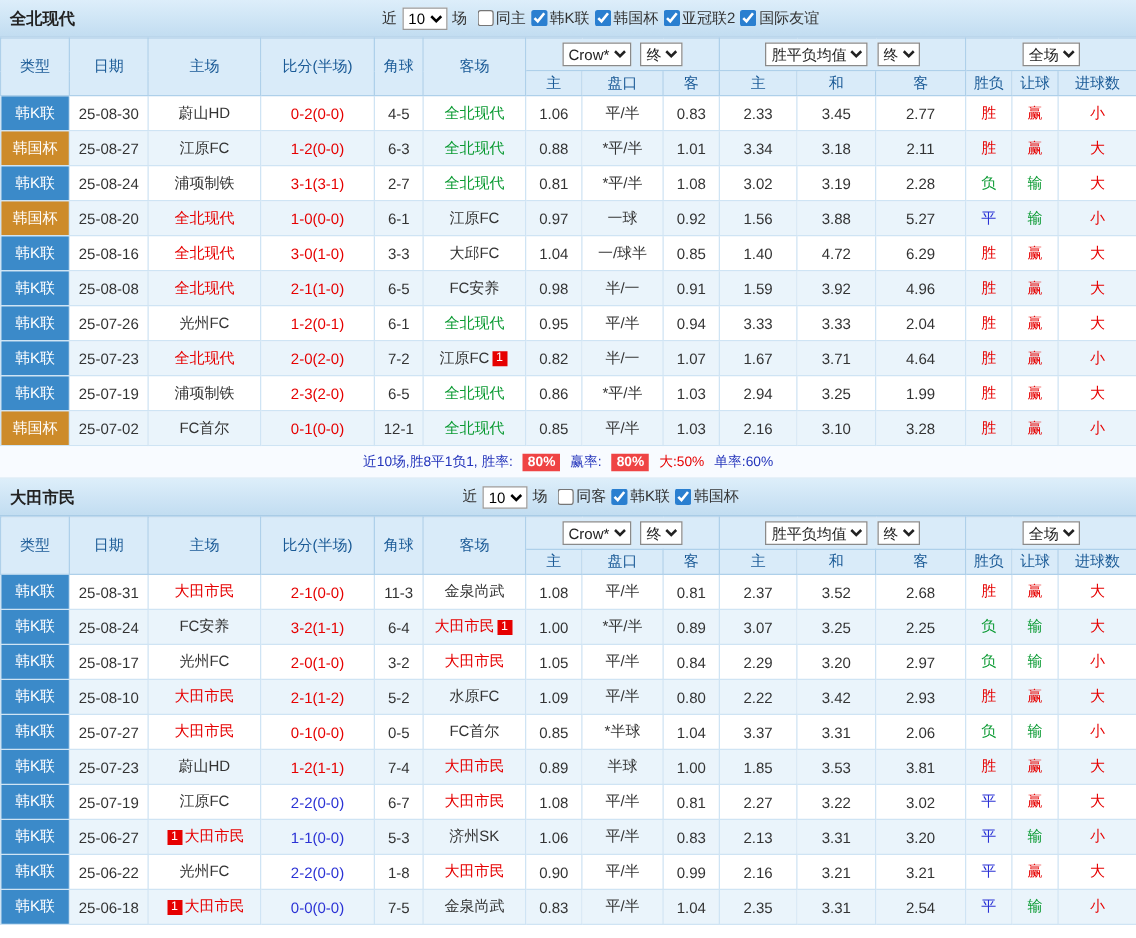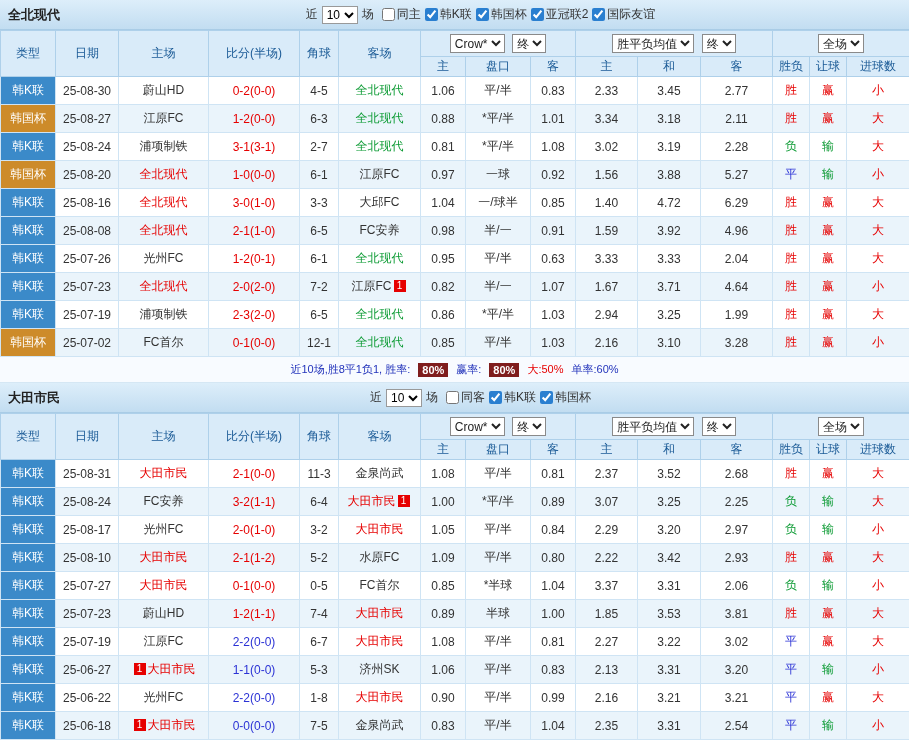--- a/index.html
+++ b/index.html
@@ -40,21 +40,21 @@
   .t-green { color: #0a9a32; }
   .t-blue { color: #2b32d5; }
   .t-black { color: #333; text-align: center; }
 
   .badge1 { display: inline-block; background: #e60000; color: #fff; font-size: 10px; width: 12px; height: 12px; line-height: 12px; text-align: center; margin: 0 2px; vertical-align: 1px; }
 
   
   .summary { height: 26px; background: #f8fbff; border-bottom: 1px solid #d5e7f4; display: flex; align-items: center; justify-content: center; gap: 8px; font-size: 11px; }
   .sum-blue { color: #2233bb; }
   .sum-red { color: #e60000; }
-  .pct-badge { background: #7f1d1d; color: #fff; padding: 1px 4px; font-weight: bold; }
+  .pct-badge { background: #ef4444; color: #fff; padding: 1px 4px; font-weight: bold; }
 </style>
 </head>
 <body>
 
 <div class="window">
 
 
   <div class="secbar">
     <span class="team">全北现代</span>
     <div class="filters">
@@ -222,21 +222,21 @@
         </tr>
         <tr>
           <td class="lg-k">韩K联</td>
           <td>25-07-26</td>
           <td><span class="t-black">光州FC</span></td>
           <td class="t-red">1-2(0-1)</td>
           <td>6-1</td>
           <td><span class="t-green">全北现代</span></td>
           <td>0.95</td>
           <td>平/半</td>
-          <td>0.63</td>
+          <td>0.94</td>
           <td>3.33</td>
           <td>3.33</td>
           <td>2.04</td>
           <td class="t-red">胜</td>
           <td class="t-red">赢</td>
           <td class="t-red">大</td>
         </tr>
         <tr>
           <td class="lg-k">韩K联</td>
           <td>25-07-23</td>

